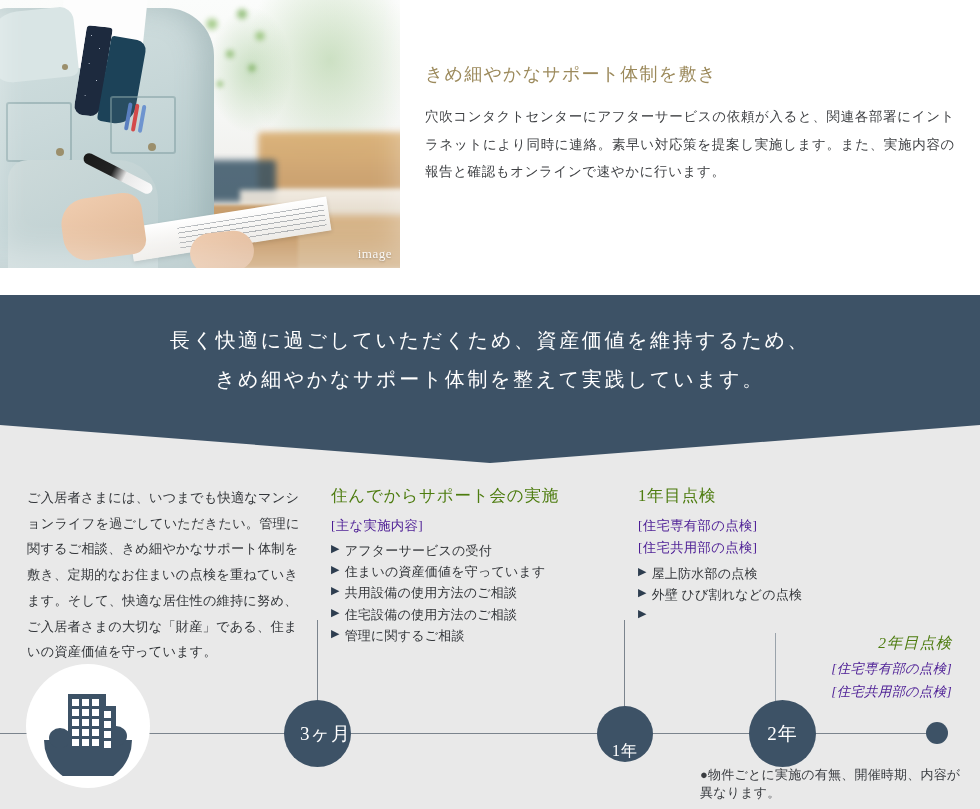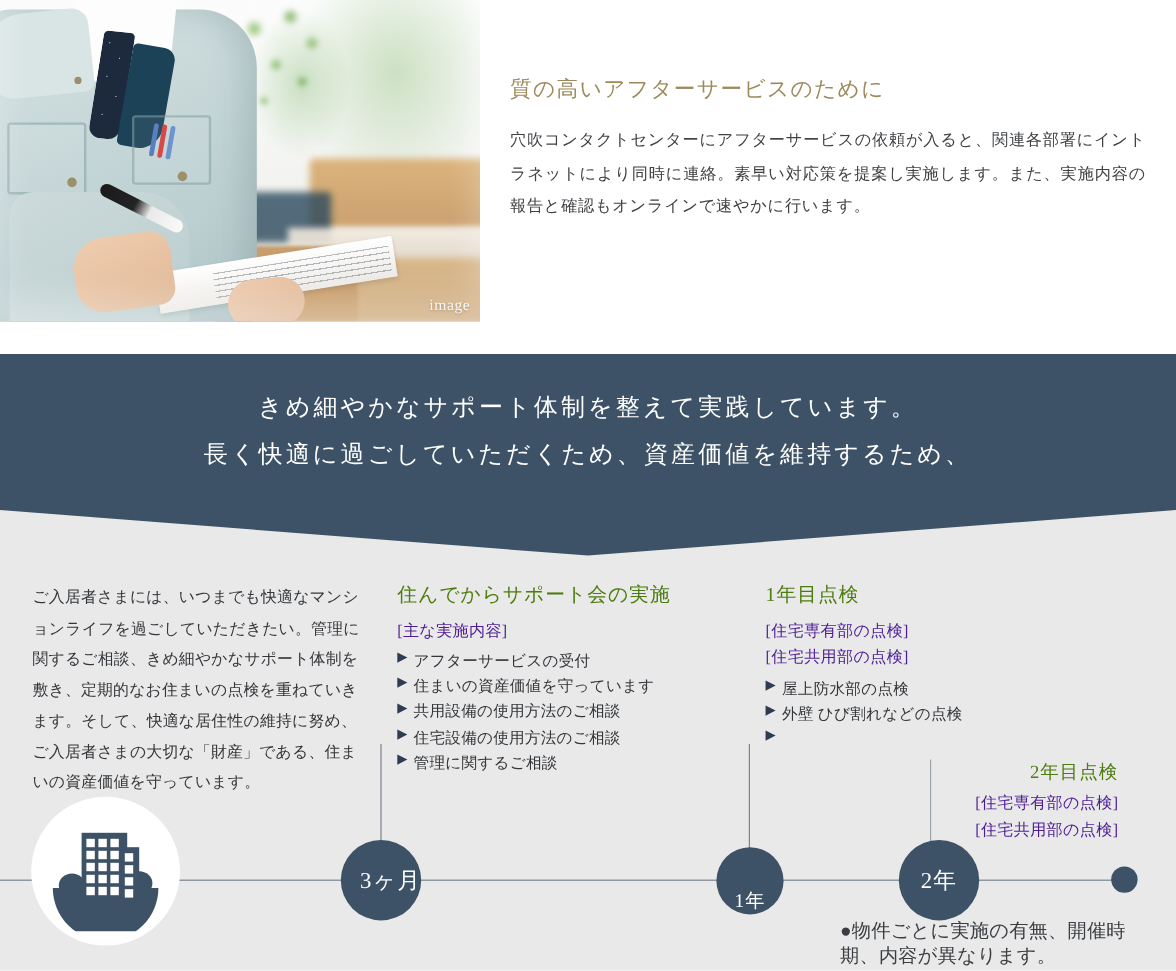--- a/index.html
+++ b/index.html
@@ -172,21 +172,21 @@
 
   .cols{position:absolute;left:0;top:485px;width:980px;}
 
   .col-a{position:absolute;left:27px;top:0;width:278px;}
   .col-a p{
     margin:0;color:#33363a;font-size:13.2px;line-height:1.95;letter-spacing:.2px;
   }
 
   .col-b{position:absolute;left:331px;top:0;width:300px;}
   .col-c{position:absolute;left:638px;top:0;width:330px;}
-  .col-d{position:absolute;left:752px;top:148px;width:180px;}
+  .col-d{position:absolute;left:772px;top:148px;width:180px;font-style:italic;}
 
   .col-head{
     color:#4d7c0f;font-size:16.5px;letter-spacing:.8px;margin:0 0 9px 0;font-weight:400;
   }
   .col-head.small{font-size:15.5px;}
   .sub{
     color:#4c1d95;font-size:13.4px;letter-spacing:.3px;margin:0 0 2px 0;line-height:1.52;
   }
   ul.bullets{list-style:none;margin:4px 0 0 0;padding:0;}
   ul.bullets li{
@@ -227,21 +227,21 @@
 
   .icon-circle{
     position:absolute;left:26px;top:664px;width:124px;height:124px;border-radius:50%;
     background:#ffffff;display:flex;align-items:center;justify-content:center;
     pointer-events:auto;overflow:hidden;
   }
   .icon-circle svg{display:block;}
 
   .footnote{
     position:absolute;left:700px;top:766px;width:270px;
-    color:#3a3d41;font-size:16px;letter-spacing:.2px;text-align:left;
+    color:#3a3d41;font-size:13px;letter-spacing:.2px;text-align:left;
   }
 </style>
 </head>
 <body>
 
 <div class="page">
 
   <div class="lower"></div>
 
   <div class="top">
@@ -274,29 +274,29 @@
       <div class="ph-clip"></div>
       <div class="ph-cliplines"></div>
       <div class="ph-hand2"></div>
       <div class="ph-hand"></div>
       <div class="ph-pen"></div>
       <div class="ph-vign"></div>
       <div class="ph-label">image</div>
     </div>
 
     <div class="top-text">
-      <h2 class="top-title">質の高いアフターサービスのために</h2>
+      <h2 class="top-title">きめ細やかなサポート体制を敷き</h2>
       <p class="top-body">穴吹コンタクトセンターにアフターサービスの依頼が入ると、関連各部署にイントラネットにより同時に連絡。素早い対応策を提案し実施します。また、実施内容の報告と確認もオンラインで速やかに行います。</p>
     </div>
   </div>
 
   <div class="banner">
     <div class="banner-inner">
+      <div class="banner-line">長く快適に過ごしていただくため、資産価値を維持するため、</div>
       <div class="banner-line">きめ細やかなサポート体制を整えて実践しています。</div>
-      <div class="banner-line">長く快適に過ごしていただくため、資産価値を維持するため、</div>
     </div>
   </div>
   <div class="banner-arrow"></div>
 
   <div class="cols">
 
     <div class="col-a">
       <p>ご入居者さまには、いつまでも快適なマンションライフを過ごしていただきたい。管理に関するご相談、きめ細やかなサポート体制を敷き、定期的なお住まいの点検を重ねていきます。そして、快適な居住性の維持に努め、ご入居者さまの大切な「財産」である、住まいの資産価値を守っています。</p>
     </div>
 

